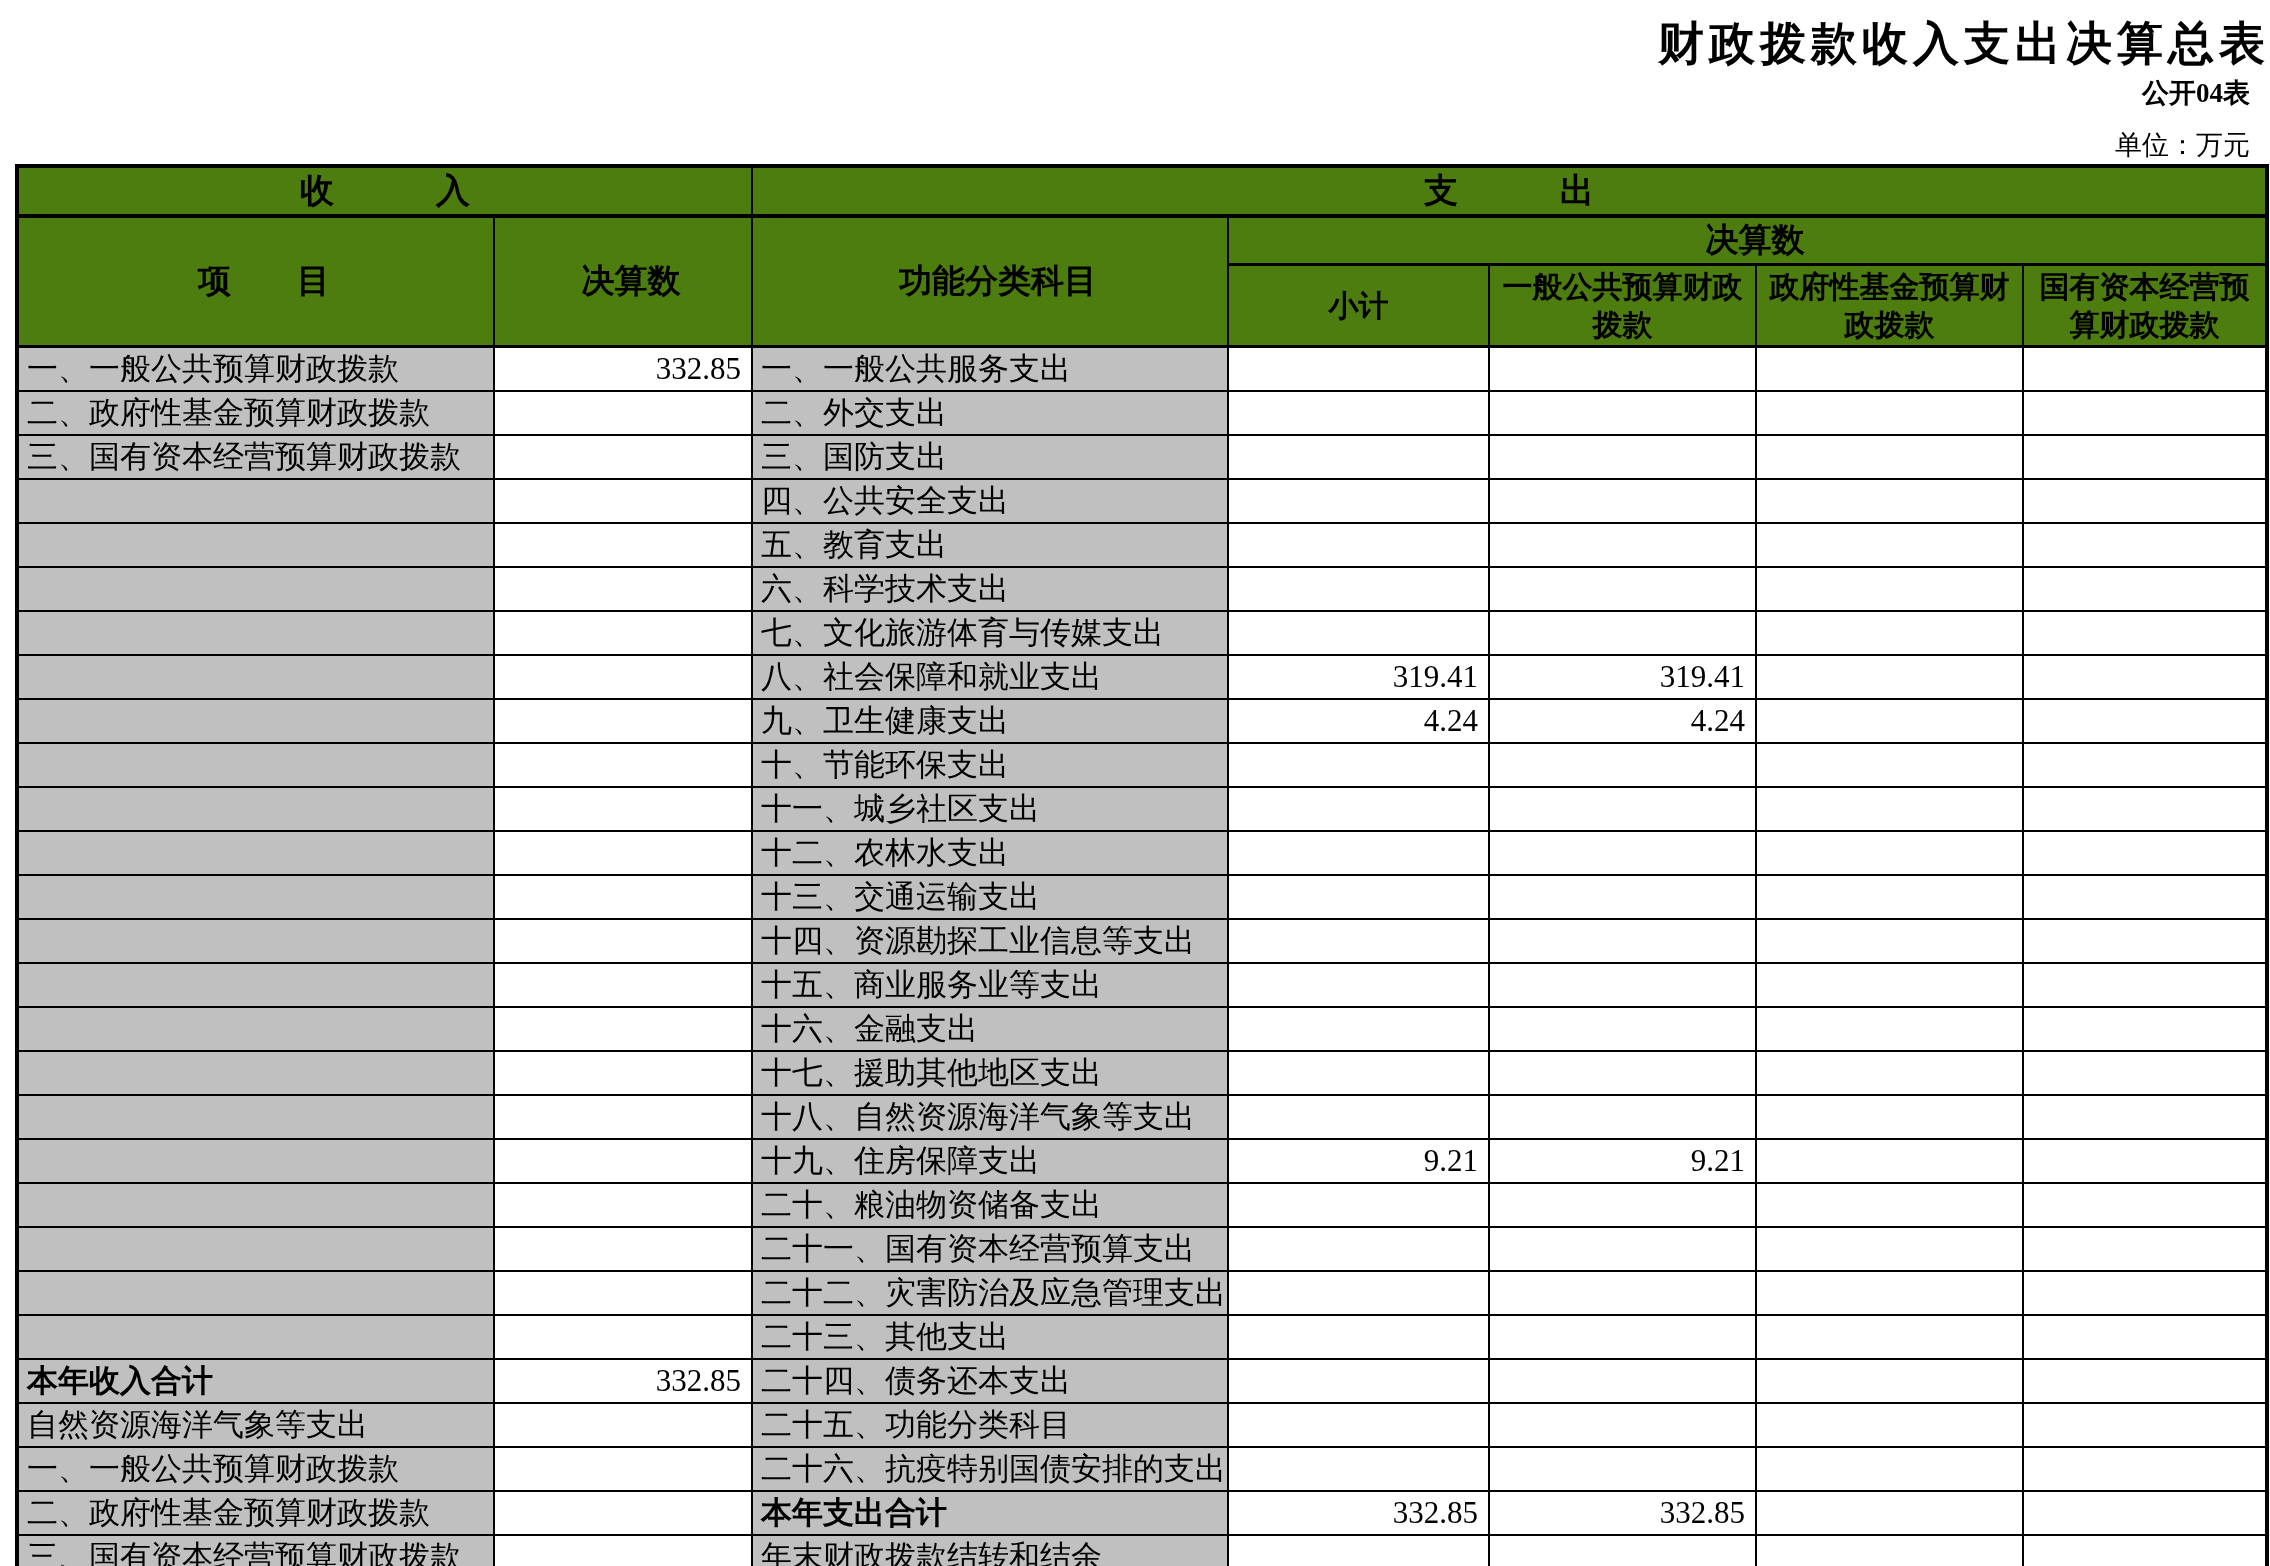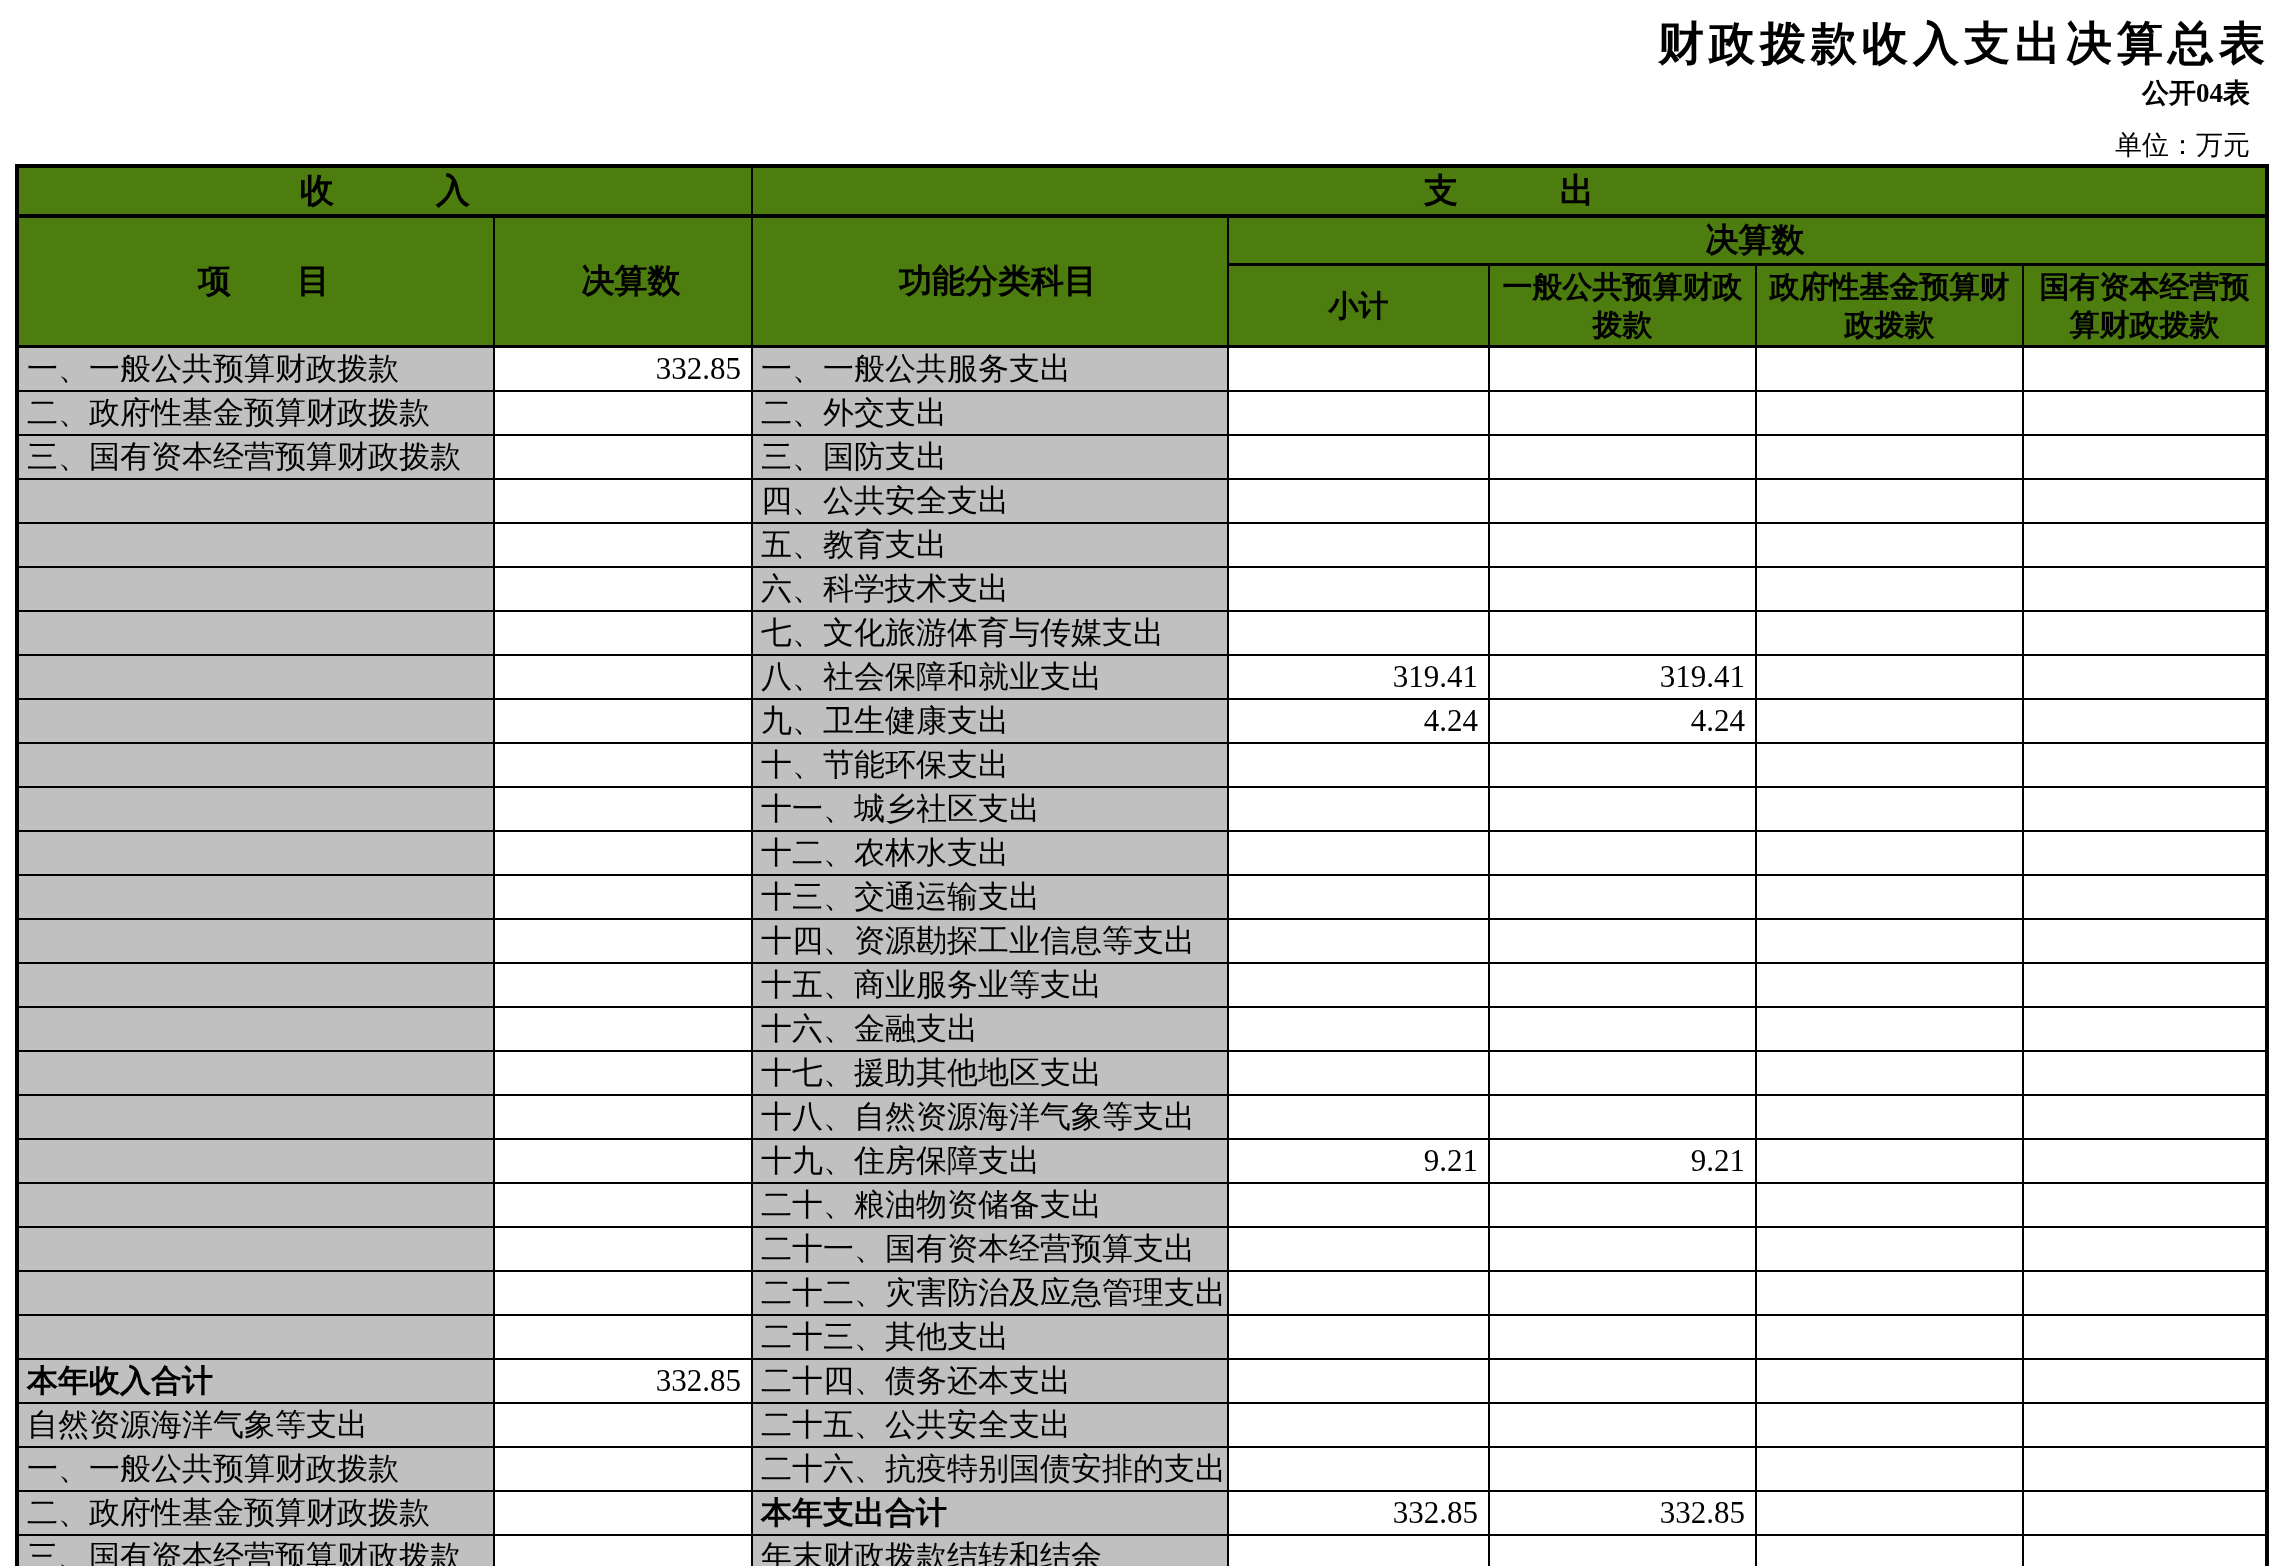--- a/index.html
+++ b/index.html
@@ -293,21 +293,21 @@
         <td class="value">332.85</td>
         <td class="label">二十四、债务还本支出</td>
         <td class="value"></td>
         <td class="value"></td>
         <td class="value"></td>
         <td class="value"></td>
       </tr>
       <tr>
         <td class="label">自然资源海洋气象等支出</td>
         <td class="value"></td>
-        <td class="label">二十五、公共安全支出</td>
+        <td class="label">二十五、功能分类科目</td>
         <td class="value"></td>
         <td class="value"></td>
         <td class="value"></td>
         <td class="value"></td>
       </tr>
       <tr>
         <td class="label">一、一般公共预算财政拨款</td>
         <td class="value"></td>
         <td class="label">二十六、抗疫特别国债安排的支出</td>
         <td class="value"></td>

